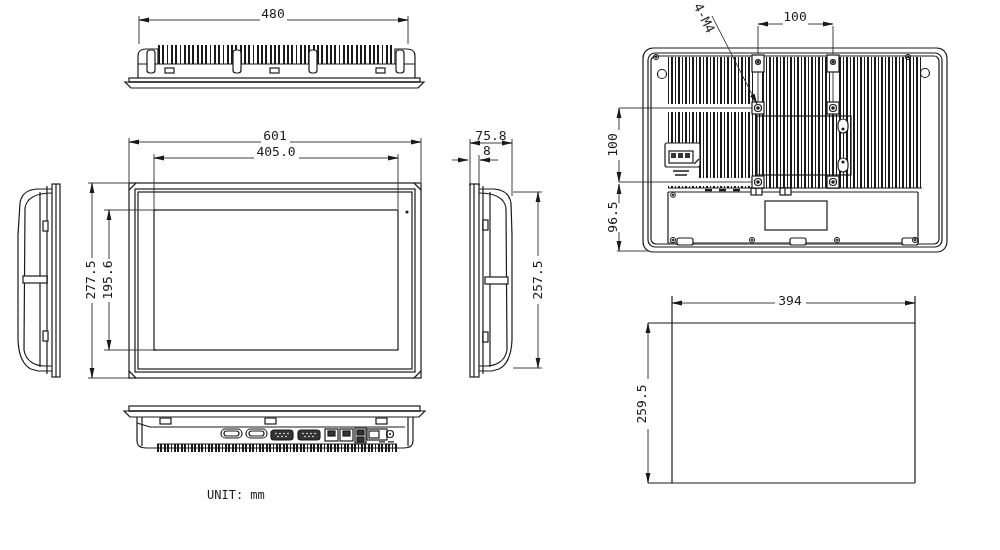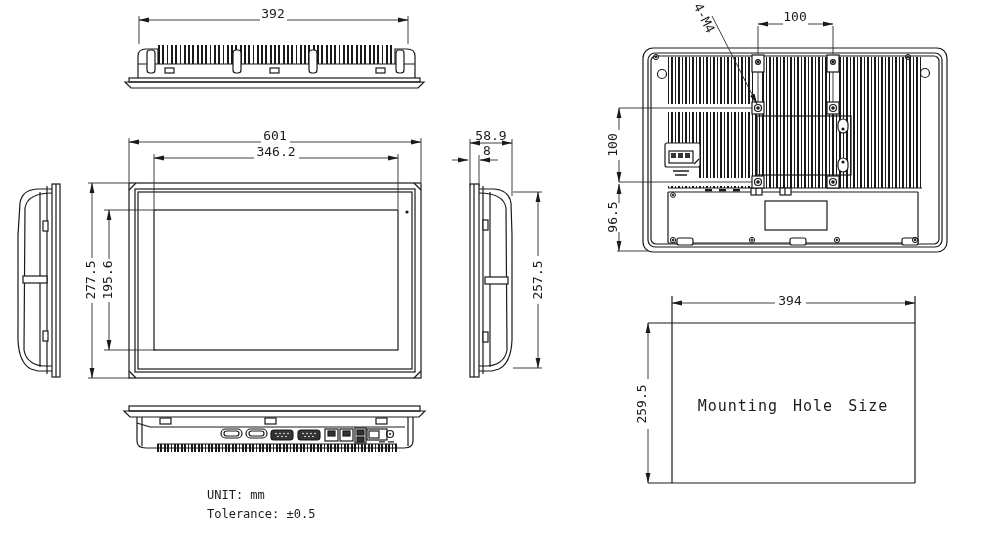--- a/index.html
+++ b/index.html
@@ -291,33 +291,31 @@
       <line x1="915" y1="296" x2="915" y2="483"></line>
     </g>
     <g stroke="#2b2b2b" fill="none" stroke-width="0.9">
       <path d="M775,303 H672" marker-end="url(#arr)"></path>
       <path d="M806,303 H915" marker-end="url(#arr)"></path>
       <path d="M648,379 V323" marker-end="url(#arr)"></path>
       <path d="M648,429 V483" marker-end="url(#arr)"></path>
     </g>
   </svg>
 
-  <span class="dim" style="left:273px;top:13px">392</span>
+  <span class="dim" style="left:273px;top:13px">480</span>
   <span class="dim" style="left:275px;top:135px">601</span>
-  <span class="dim" style="left:276px;top:151px">346.2</span>
+  <span class="dim" style="left:276px;top:151px">405.0</span>
   <span class="dim v" style="left:90px;top:280px">277.5</span>
   <span class="dim v" style="left:107px;top:280px">195.6</span>
-  <span class="dim" style="left:491px;top:135px">58.9</span>
+  <span class="dim" style="left:491px;top:135px">75.8</span>
   <span class="dim" style="left:487px;top:150px">8</span>
   <span class="dim v" style="left:537px;top:280px">257.5</span>
   <span class="dim" style="left:795px;top:16px">100</span>
   <span class="dim diag" style="left:703px;top:1px">4-M4</span>
   <span class="dim v" style="left:612px;top:145px">100</span>
   <span class="dim v" style="left:612px;top:217px">96.5</span>
   <span class="dim" style="left:790px;top:300px">394</span>
   <span class="dim v" style="left:641px;top:404px">259.5</span>
 
-  <span class="big-label" style="left:793px;top:406px">Mounting Hole Size</span>
 
   <div class="note" style="left:207px;top:486px">UNIT: mm</div>
-  <div class="note" style="left:207px;top:505px">Tolerance: ±0.5</div>
 
 </div>
 
 </body></html>

